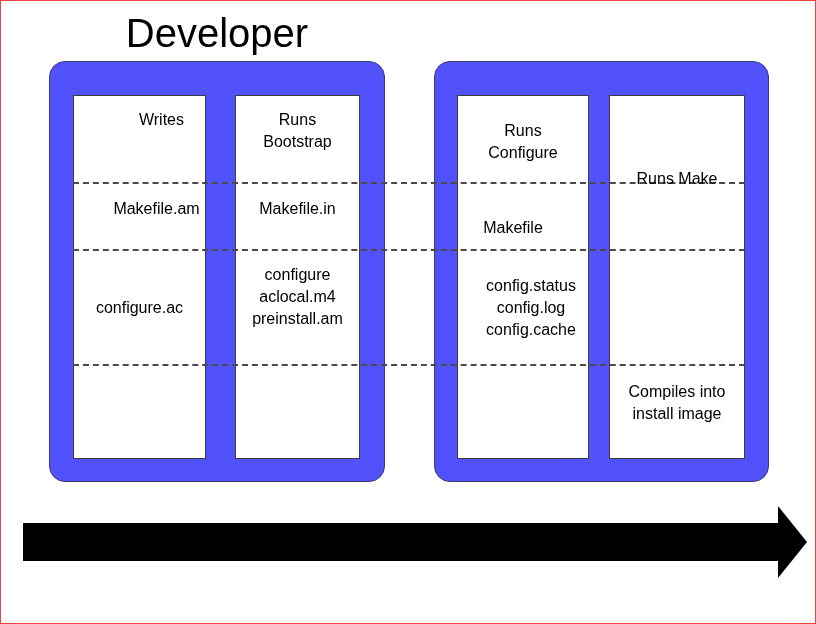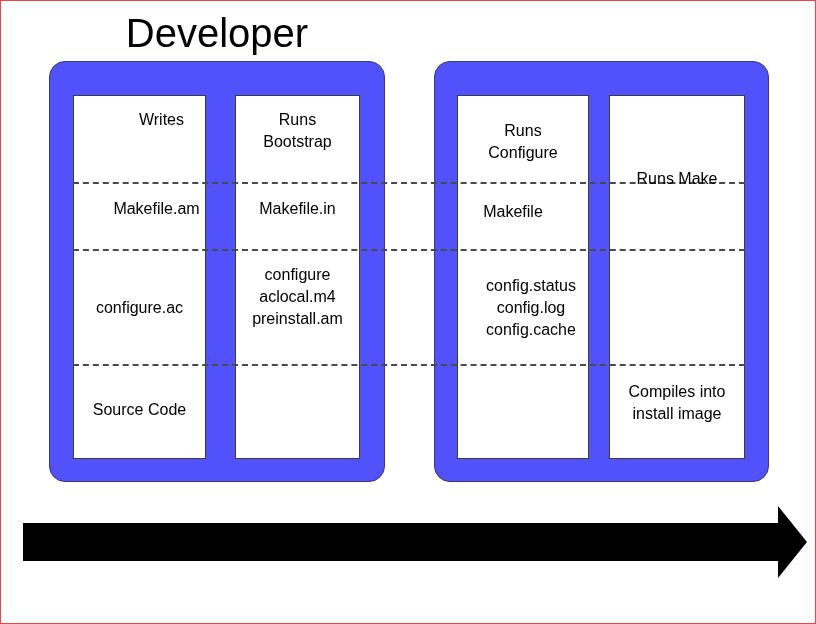--- a/index.html
+++ b/index.html
@@ -85,21 +85,21 @@
   #txt-configure-ac { left: 72px;  top: 286px; width: 133px; margin-top: 10px; }
   #txt-source-code  { left: 72px;  top: 398px; width: 133px; }
 
   
   #txt-runs-bootstrap { left: 234px; top: 108px; width: 125px; }
   #txt-makefile-in    { left: 234px; top: 197px; width: 125px; }
   #txt-generated      { left: 234px; top: 263px; width: 125px; }
 
   
   #txt-runs-configure { left: 456px; top: 119px; width: 132px; }
-  #txt-makefile       { left: 456px; top: 200px; width: 112px; }
+  #txt-makefile       { left: 456px; top: 216px; width: 112px; }
   #txt-config-files   { left: 456px; top: 274px; width: 148px; }
 
   
   #txt-runs-make     { left: 608px; top: 119px; width: 136px; margin-top: 48px; }
   #txt-compiles-into { left: 608px; top: 380px; width: 136px; }
 
   
   #flow-arrow {
     position: absolute;
     left: 22px;
@@ -124,21 +124,20 @@
   <div class="stage-col" id="col-configure"></div>
   <div class="stage-col" id="col-make"></div>
 
   <div class="divider" id="divider-1"></div>
   <div class="divider" id="divider-2"></div>
   <div class="divider" id="divider-3"></div>
 
   <div class="cell-text" id="txt-writes">Writes</div>
   <div class="cell-text" id="txt-makefile-am">Makefile.am</div>
   <div class="cell-text" id="txt-configure-ac">configure.ac</div>
-  <div class="cell-text" id="txt-source-code">Source Code</div>
 
   <div class="cell-text" id="txt-runs-bootstrap">Runs
 Bootstrap</div>
   <div class="cell-text" id="txt-makefile-in">Makefile.in</div>
   <div class="cell-text" id="txt-generated">configure
 aclocal.m4
 preinstall.am</div>
 
   <div class="cell-text" id="txt-runs-configure">Runs
 Configure</div>

